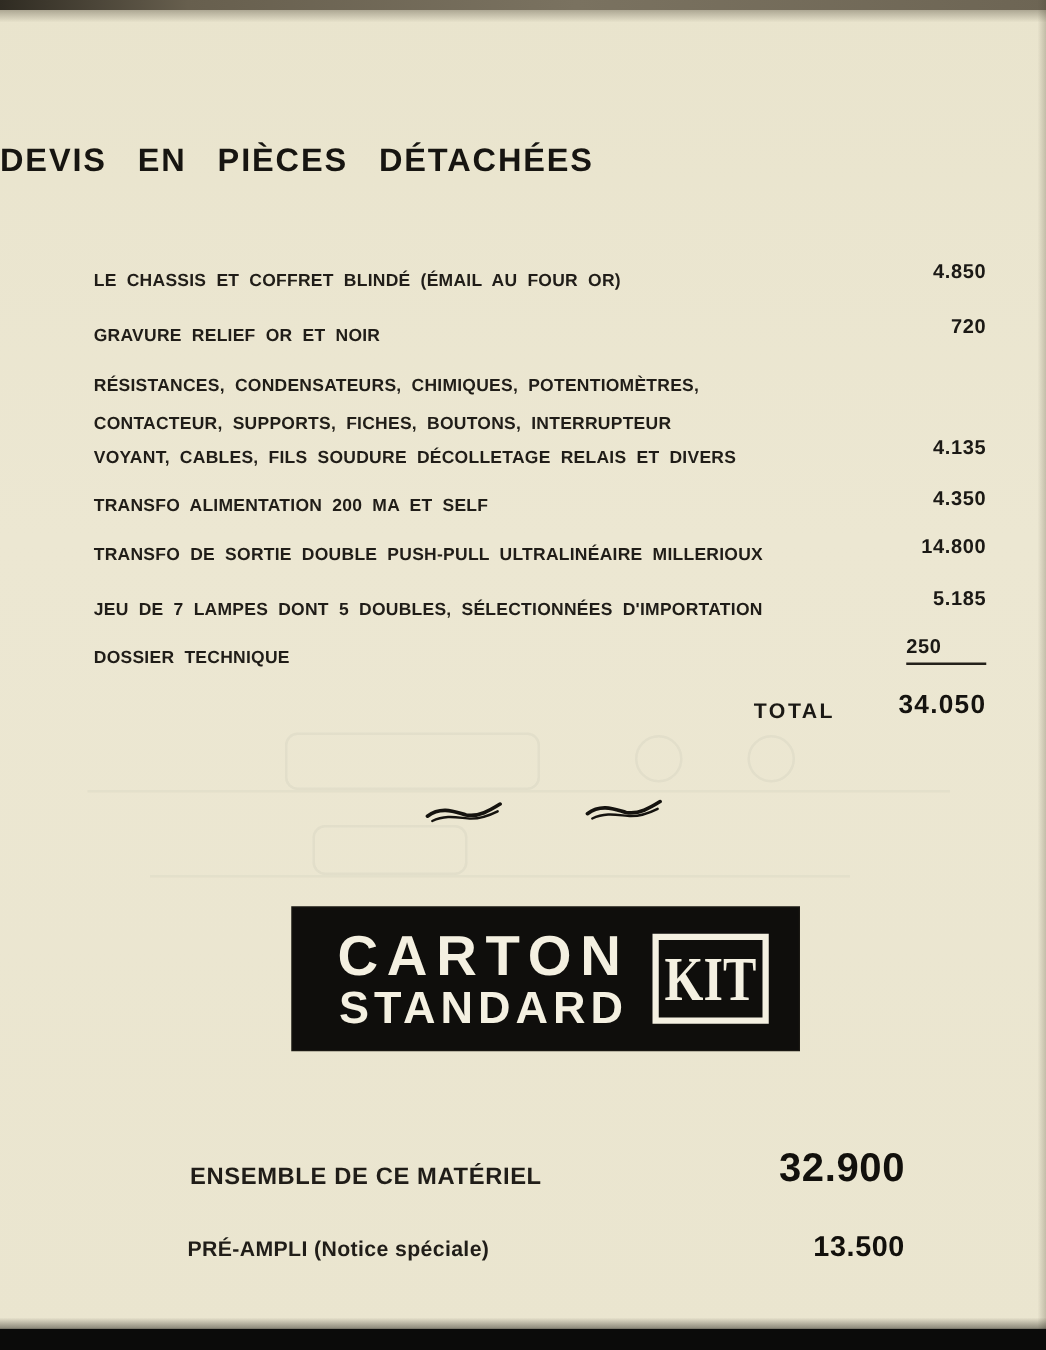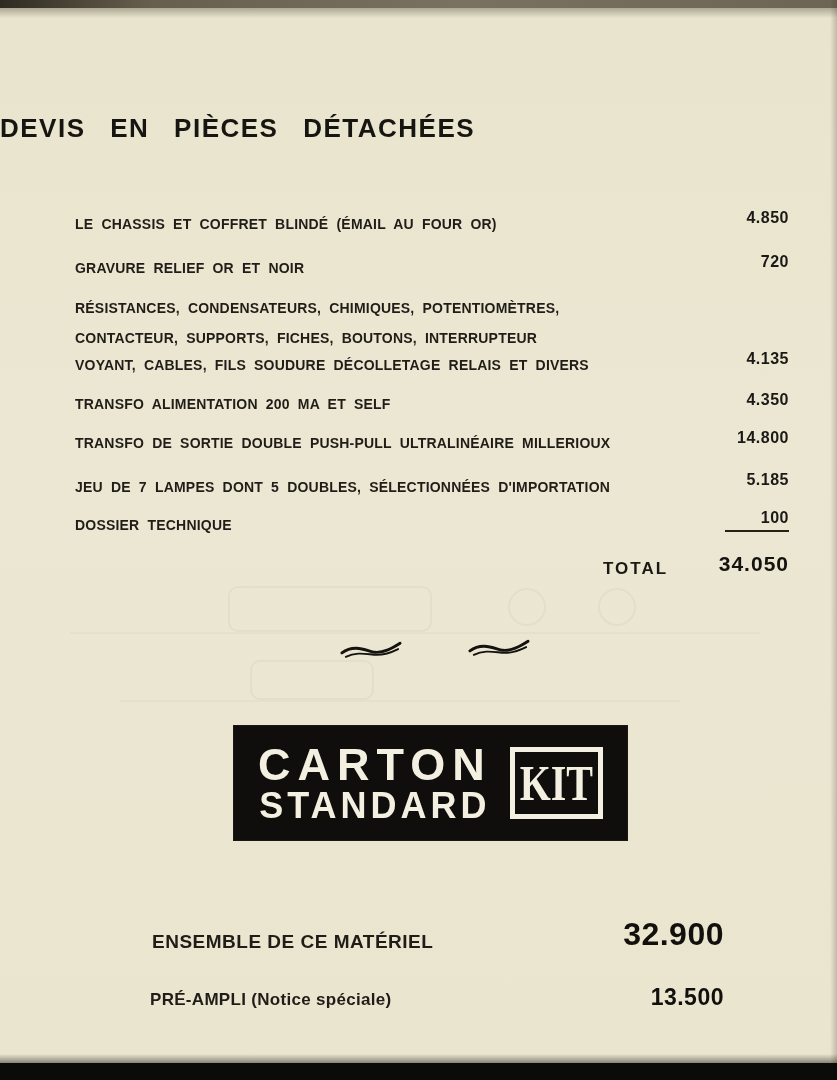--- a/index.html
+++ b/index.html
@@ -37,41 +37,42 @@
   }
 
   .label{
     position:absolute;left:75px;
     font-size:14px;font-weight:700;letter-spacing:.2px;word-spacing:4px;
     white-space:nowrap;color:#201d18;
   }
   .price{
     position:absolute;right:48px;
     font-size:16px;font-weight:700;letter-spacing:.5px;
-    text-align:right;color:#1b1915;
+    text-align:left;color:#1b1915;
   }
   .price.underlined{width:64px;padding-bottom:3px;border-bottom:2px solid #24211b;}
 
   .total-label{
     position:absolute;left:603px;top:559px;
     font-size:17px;font-weight:700;letter-spacing:2px;color:#1b1915;
   }
   .total-value{
     position:absolute;right:48px;top:552px;
     font-size:21px;font-weight:800;letter-spacing:1px;color:#15130f;
   }
 
   .flourish{position:absolute;width:62px;height:22px;}
   .flourish svg{width:100%;height:100%;}
 
   .banner{
     position:absolute;left:234px;top:726px;width:393px;height:114px;
     background:#0f0e0c;
     display:flex;align-items:center;justify-content:center;gap:18px;
     box-shadow:0 0 0 1px #1a1813;
+    padding-left:12px;
   }
   .banner-text{display:flex;flex-direction:column;align-items:center;line-height:1.02;}
   .banner-line1{font-size:45px;font-weight:800;letter-spacing:7px;color:#f4f0e1;}
   .banner-line2{font-size:36px;font-weight:800;letter-spacing:4px;color:#f4f0e1;}
   .kit-box{
     border:5px solid #f4f0e1;height:62px;min-width:70px;
     display:flex;align-items:center;justify-content:center;
     padding:0 5px;
     font-family:Liberation Serif, serif;
   }
@@ -131,21 +132,21 @@
   <div class="label" style="top:396px">TRANSFO ALIMENTATION 200 MA ET SELF</div>
   <div class="price" style="top:391px">4.350</div>
 
   <div class="label" style="top:435px">TRANSFO DE SORTIE DOUBLE PUSH-PULL ULTRALINÉAIRE MILLERIOUX</div>
   <div class="price" style="top:429px">14.800</div>
 
   <div class="label" style="top:479px">JEU DE 7 LAMPES DONT 5 DOUBLES, SÉLECTIONNÉES D'IMPORTATION</div>
   <div class="price" style="top:471px">5.185</div>
 
   <div class="label" style="top:517px">DOSSIER TECHNIQUE</div>
-  <div class="price underlined" style="top:509px">100</div>
+  <div class="price underlined" style="top:509px">250</div>
 
   <div class="total-label">TOTAL</div>
   <div class="total-value">34.050</div>
 
   <div class="flourish" style="left:340px;top:640px;">
     <svg viewBox="0 0 64 22" xmlns="http://www.w3.org/2000/svg">
       <path d="M2 13 C14 4 26 10 34 12 C44 14 54 8 62 3" stroke="#15130f" stroke-width="3" fill="none" stroke-linecap="round"></path>
       <path d="M6 17 C18 11 30 15 38 15 C48 15 56 11 60 9" stroke="#15130f" stroke-width="2" fill="none" stroke-linecap="round"></path>
     </svg>
   </div>

